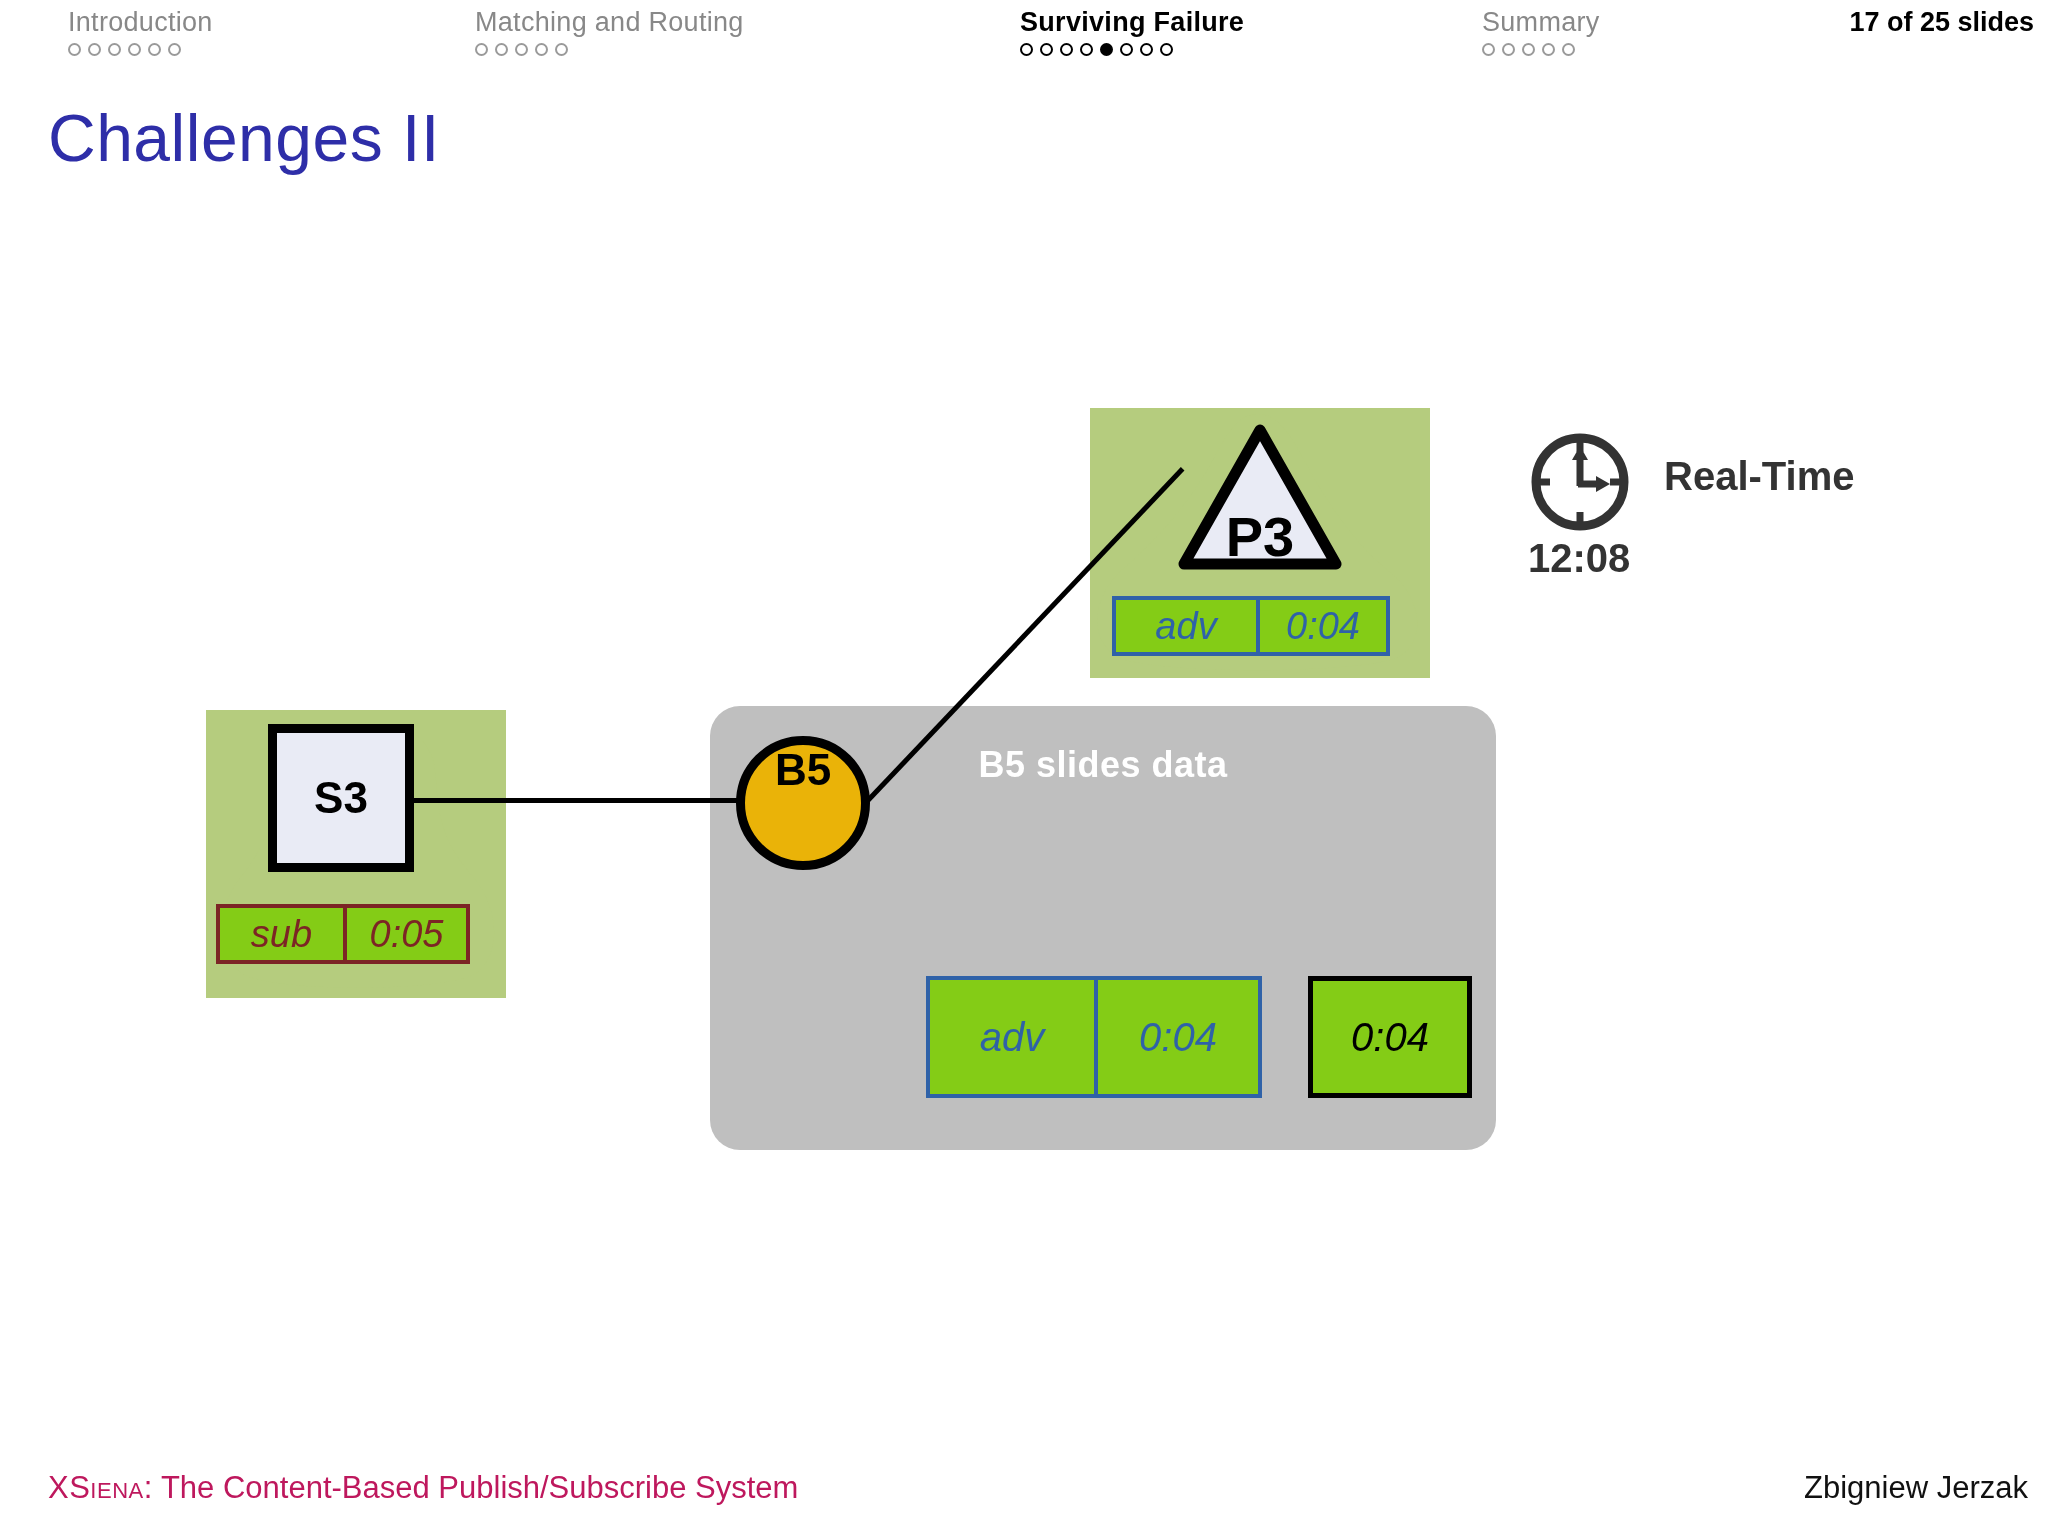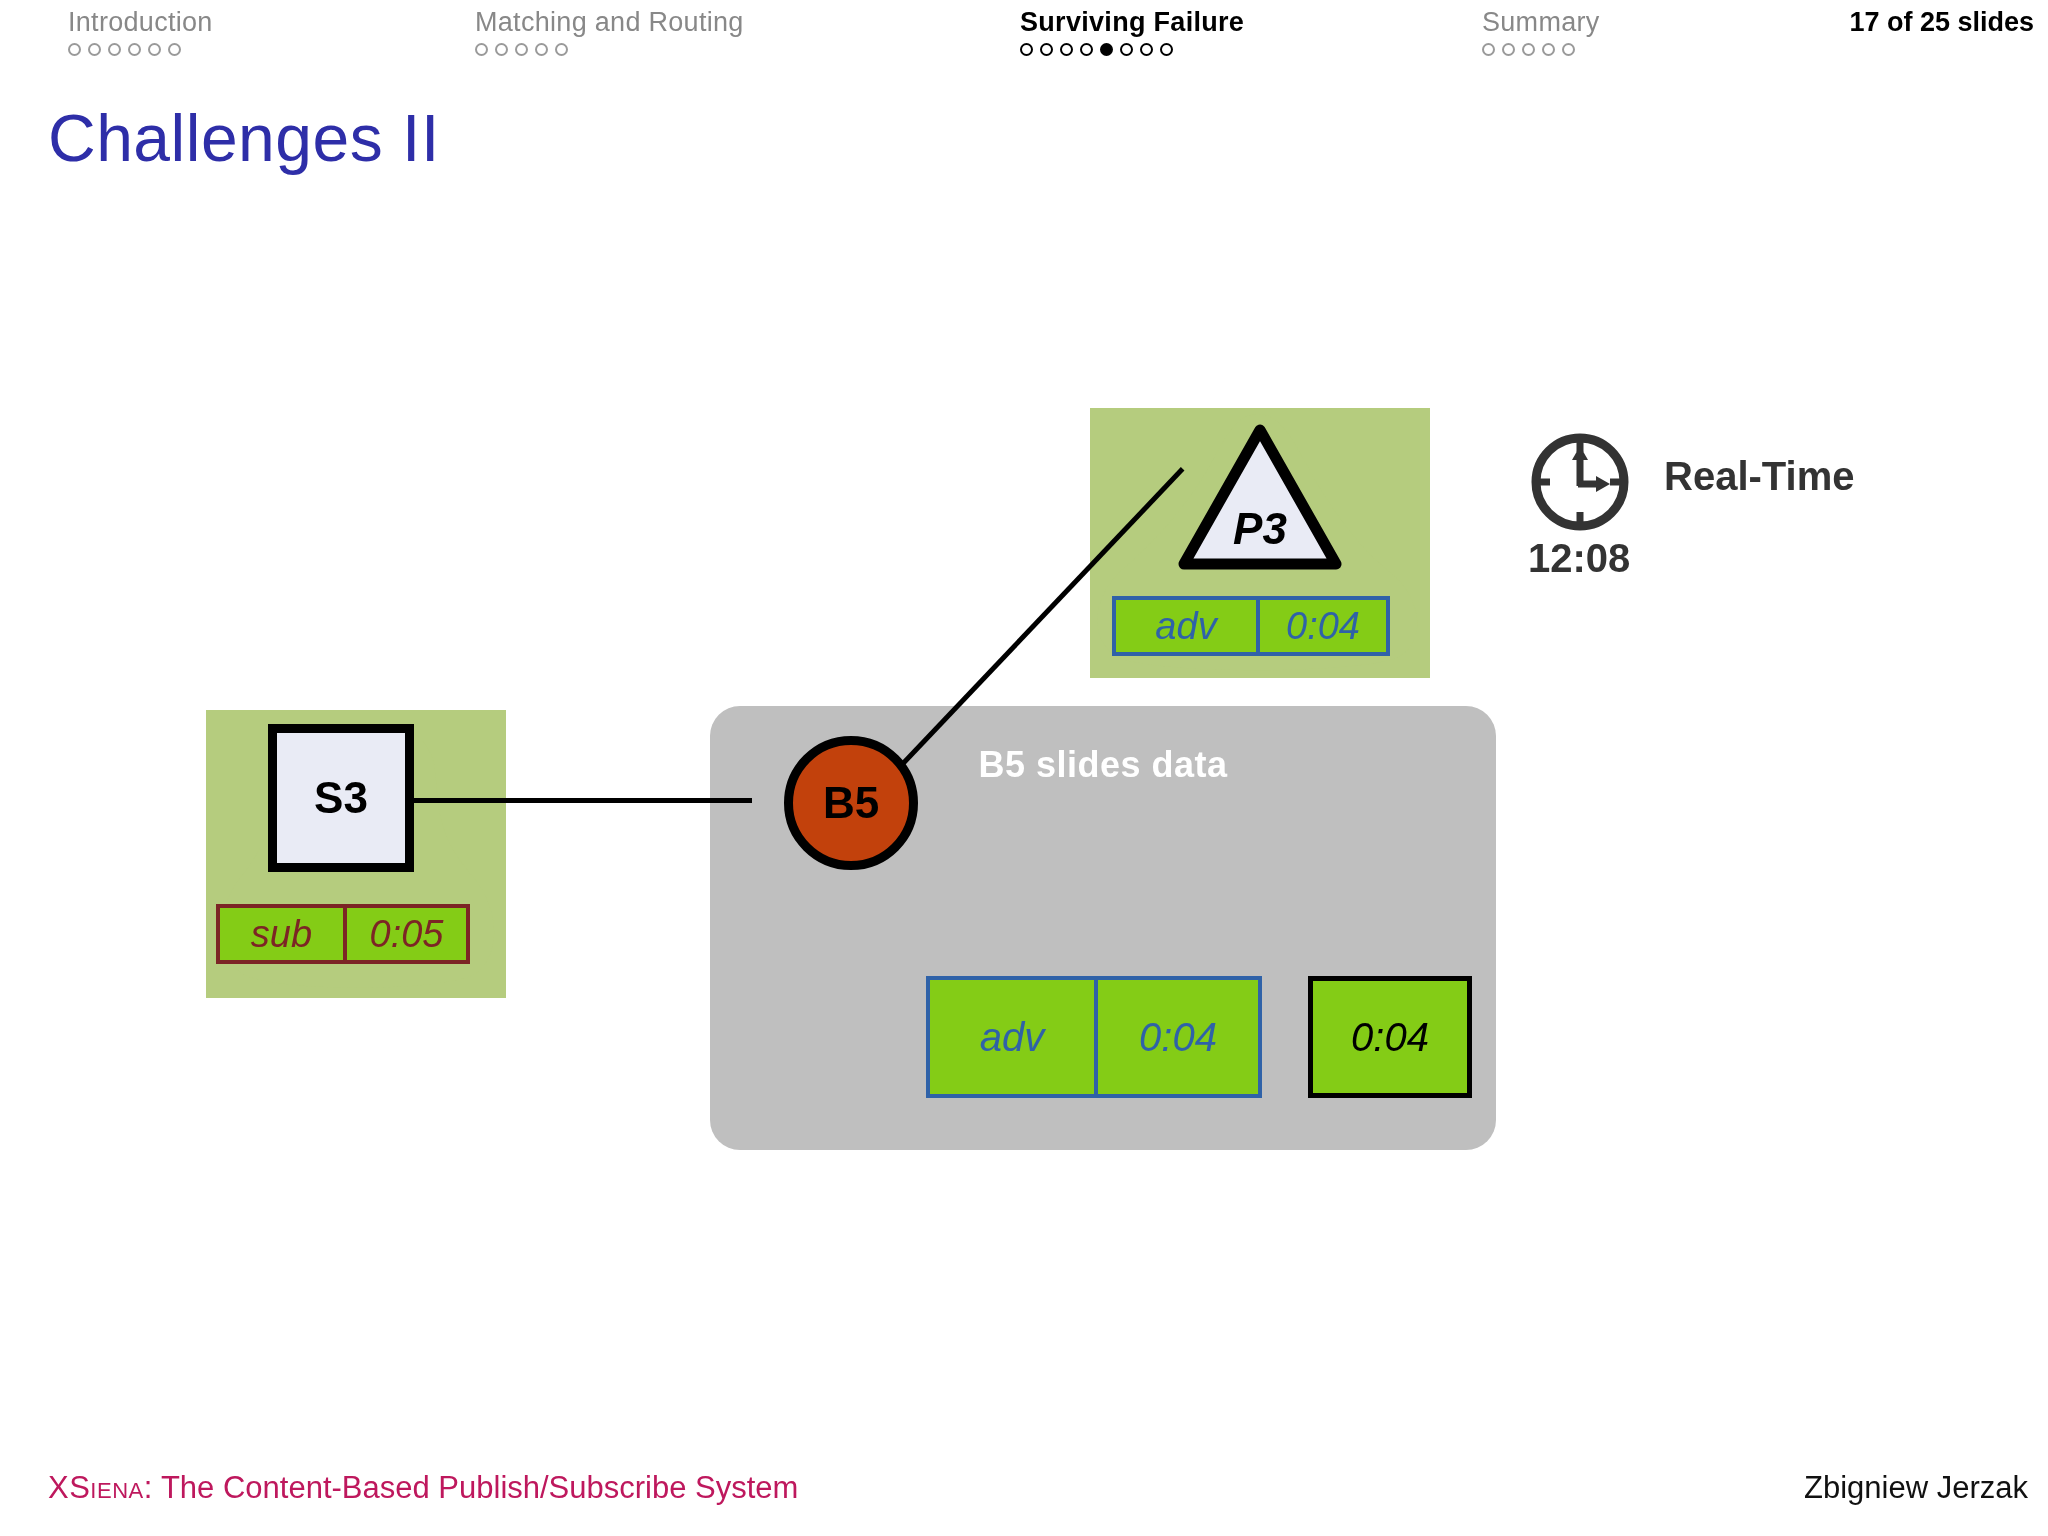--- a/index.html
+++ b/index.html
@@ -167,30 +167,29 @@
   }
   #node-s3 .node-label {
     font-size: 44px;
     font-weight: 700;
     color: #000000;
   }
 
   
   #node-b5 {
     position: absolute;
-    left: 784px;
+    left: 736px;
     top: 736px;
     width: 134px;
     height: 134px;
-    background: #c2410c;
+    background: #eab308;
     border: 9px solid #000000;
     border-radius: 50%;
     box-sizing: border-box;
     display: flex;
-    align-items: center;
     justify-content: center;
   }
   #node-b5 .node-label {
     font-size: 44px;
     font-weight: 700;
     color: #000000;
   }
 
   
   #node-p3 {
@@ -199,24 +198,23 @@
     top: 420px;
     width: 168px;
     height: 152px;
   }
   #node-p3 svg { display: block; width: 168px; height: 152px; }
   #node-p3 .node-label {
     position: absolute;
     left: 0; right: 0;
     top: 84px;
     text-align: center;
-    font-size: 44px;
+    font-size: 56px;
     font-weight: 700;
     color: #000000;
-    font-style: italic;
   }
 
   
   .tag-box {
     position: absolute;
     display: flex;
     background: #ffffff;
     box-sizing: border-box;
   }
   .tag-cell {

